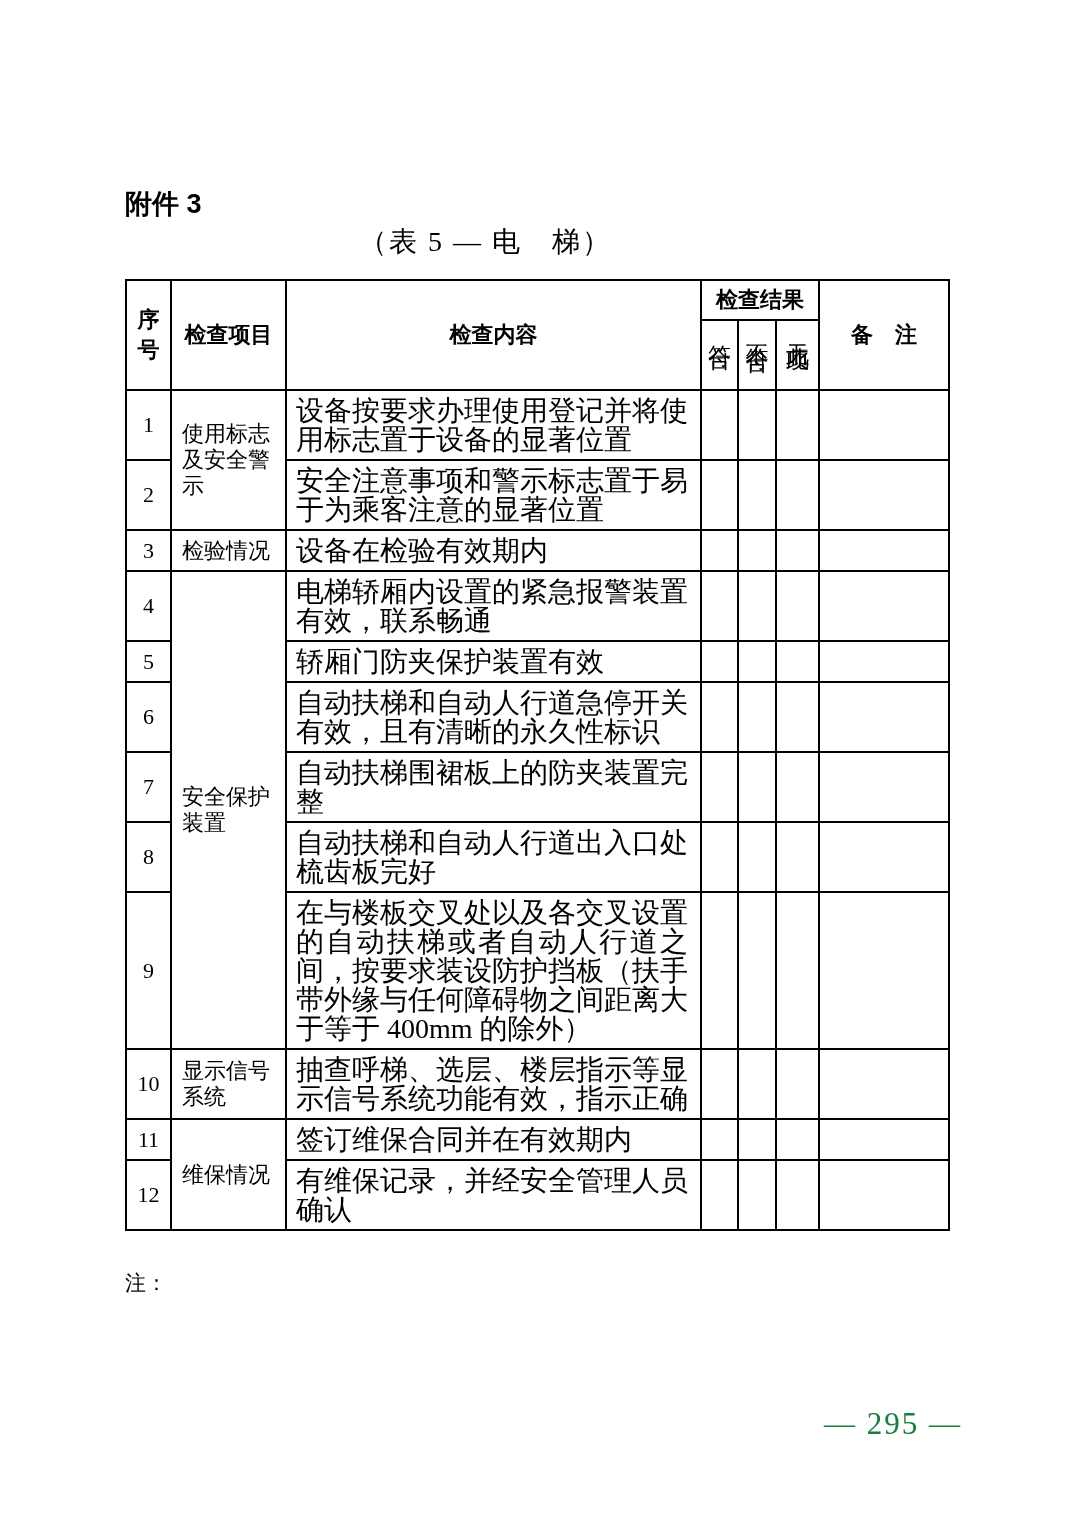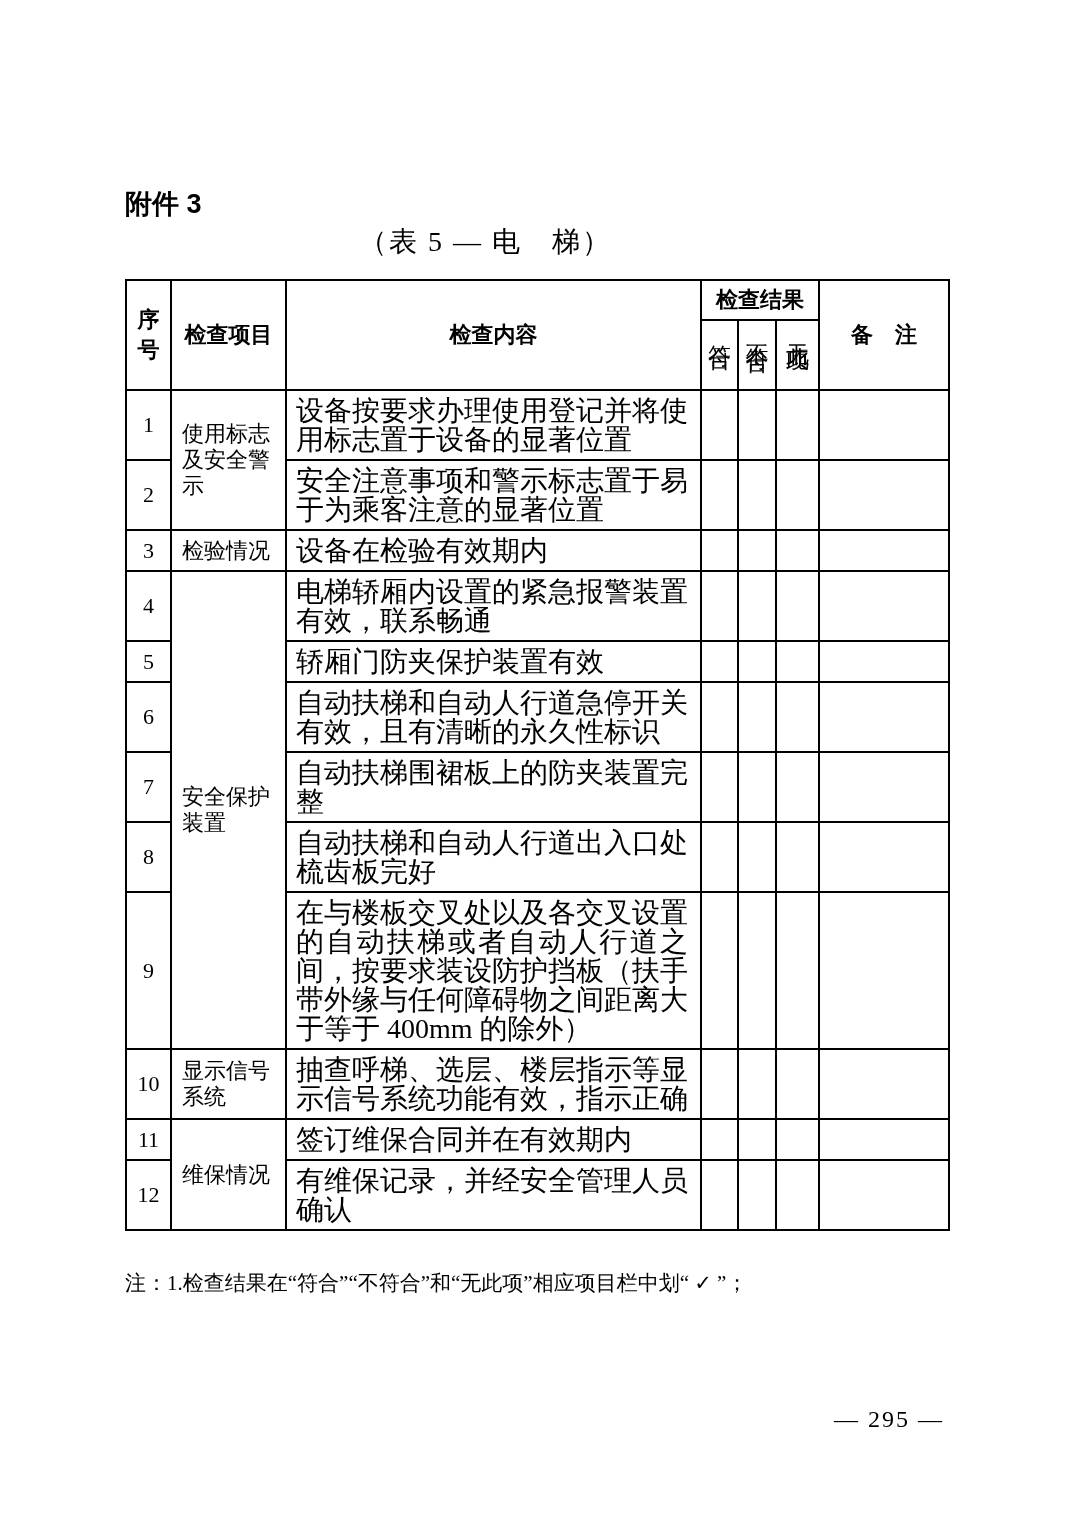--- a/index.html
+++ b/index.html
@@ -99,24 +99,24 @@
   .notes {
     display: flex;
     margin-top: 36px;
     font-size: 21px;
     line-height: 32px;
   }
   .notes-label { white-space: nowrap; }
   .pageno {
     position: absolute;
     top: 1406px;
-    right: 130px;
-    font-size: 24px;
+    right: 112px;
+    font-size: 31px;
     letter-spacing: 2px;
-    color: #000000;
+    color: #15803d;
   }
 </style>
 </head>
 <body>
 
 <div class="page">
   <div class="content">
 
     <div class="attachment">附件 3</div>
 
@@ -254,20 +254,19 @@
             <td class="res"></td>
             <td class="res"></td>
             <td class="remark"></td>
           </tr>
         </tbody>
     </table>
 
     <div class="notes">
       <span class="notes-label">注：</span>
       <div class="notes-items">
-        <div>1.检查结果在“符合”“不符合”和“无此项”相应项目栏中划“ ✓ ”；</div>
       </div>
     </div>
 
   </div>
 
   <div class="pageno">— 295 —</div>
 </div>
 
 </body></html>

